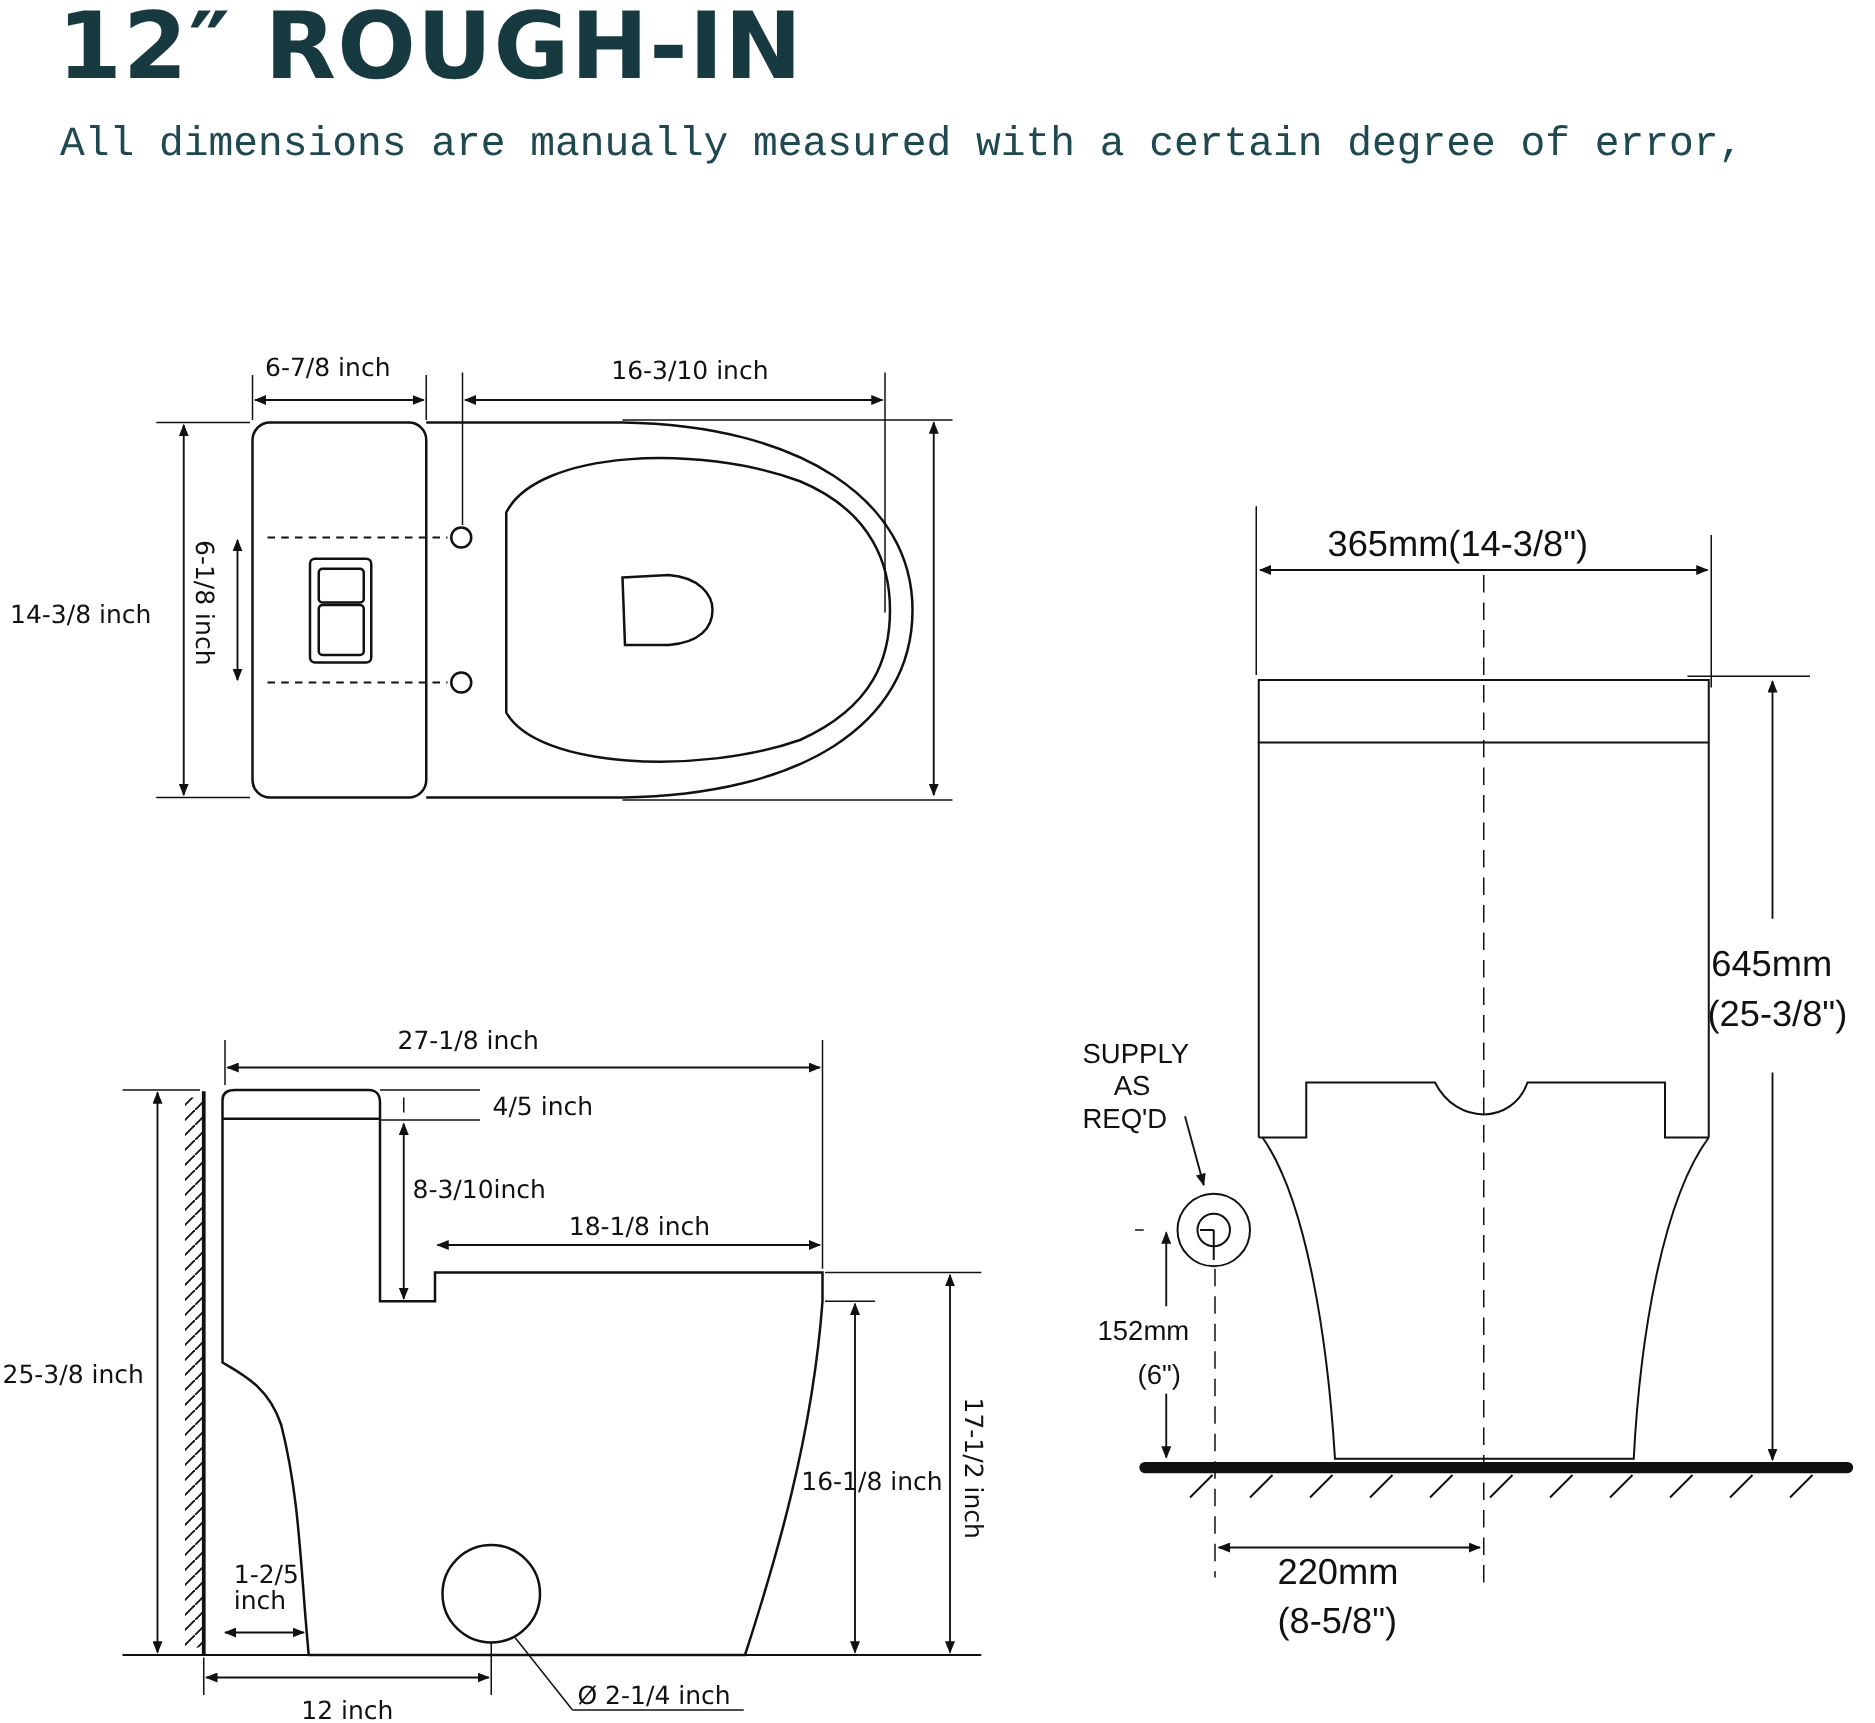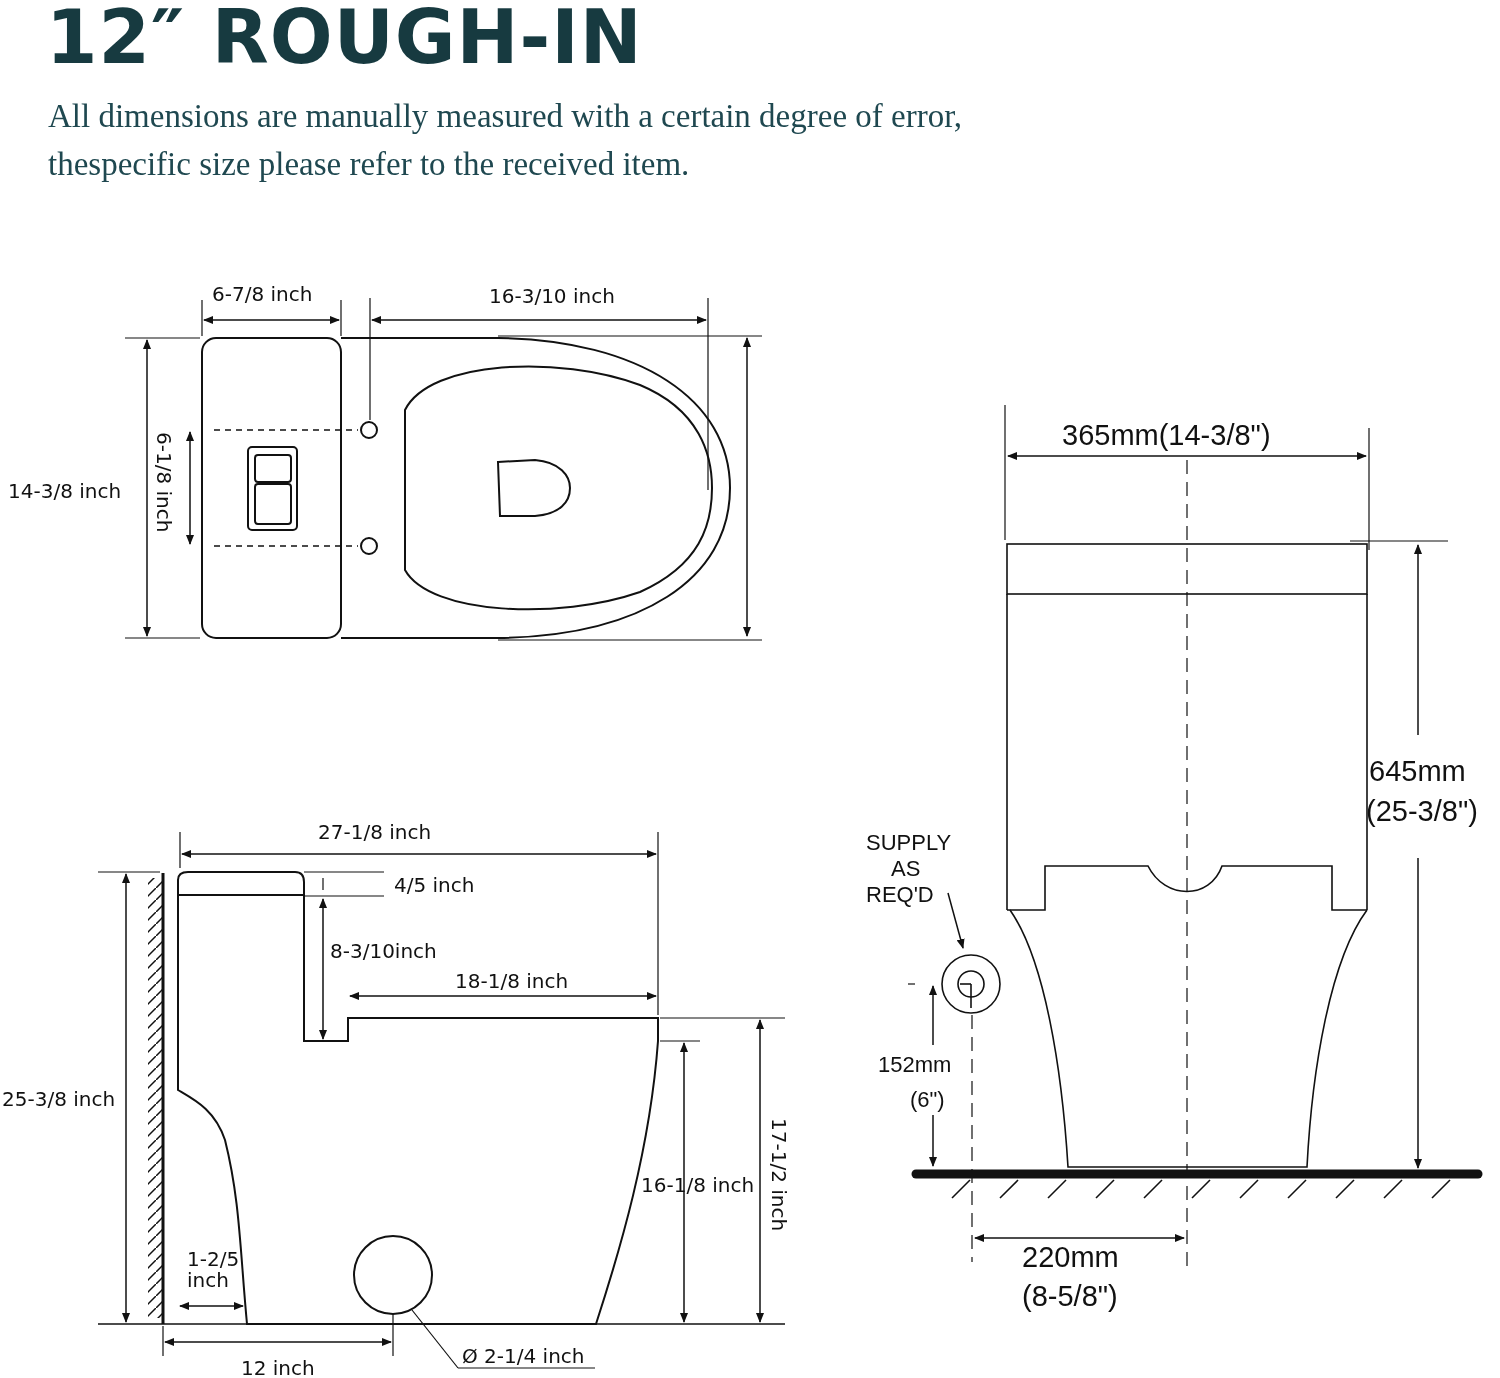--- a/index.html
+++ b/index.html
@@ -1,30 +1,29 @@
 <!DOCTYPE html>
 <html><head>
 <meta charset="utf-8">
 <style>
   html, body { margin: 0; padding: 0; background: #ffffff; }
   body { width: 1500px; height: 1378px; position: relative; overflow: hidden; font-family: "Liberation Sans", sans-serif; }
   .title { position: absolute; left: 46px; top: -6px; font-family: "DejaVu Sans", sans-serif; font-weight: bold; font-size: 74px; color: #173a40; letter-spacing: 1px; }
-  .subtitle { position: absolute; left: 48px; top: 92px; font-family: Liberation Serif, serif; font-size: 33px; line-height: 48px; color: #1f4850; width: 1400px; }
+  .subtitle { position: absolute; left: 48px; top: 92px; font-family: Liberation Mono, monospace; font-size: 33px; line-height: 48px; color: #1f4850; width: 1400px; }
   svg.drawing { position: absolute; left: 0; top: 0; }
   .lbl { font-family: "DejaVu Sans", sans-serif; font-size: 20px; fill: #111; }
   .lbl-arial { font-family: "Liberation Sans", sans-serif; font-size: 29px; fill: #111; }
   .lbl-arial-sm { font-family: "Liberation Sans", sans-serif; font-size: 22px; fill: #111; }
 </style>
 </head>
 <body>
 
 <div class="title">12″ ROUGH-IN</div>
 <div class="subtitle">
   <div>All dimensions are manually measured with a certain degree of error,</div>
-  <div>thespecific size please refer to the received item.</div>
 </div>
 
 <svg class="drawing" width="1500" height="1378" viewBox="0 0 1500 1378">
   <defs>
     <marker id="ah" markerWidth="10" markerHeight="8" refX="9" refY="4" orient="auto-start-reverse" markerUnits="userSpaceOnUse">
       <path d="M0,0 L10,4 L0,8 z" fill="#111"></path>
     </marker>
     <pattern id="hatch" width="12" height="12" patternUnits="userSpaceOnUse">
       <line x1="0" y1="12" x2="12" y2="0" stroke="#111" stroke-width="1.5"></line>
     </pattern>

